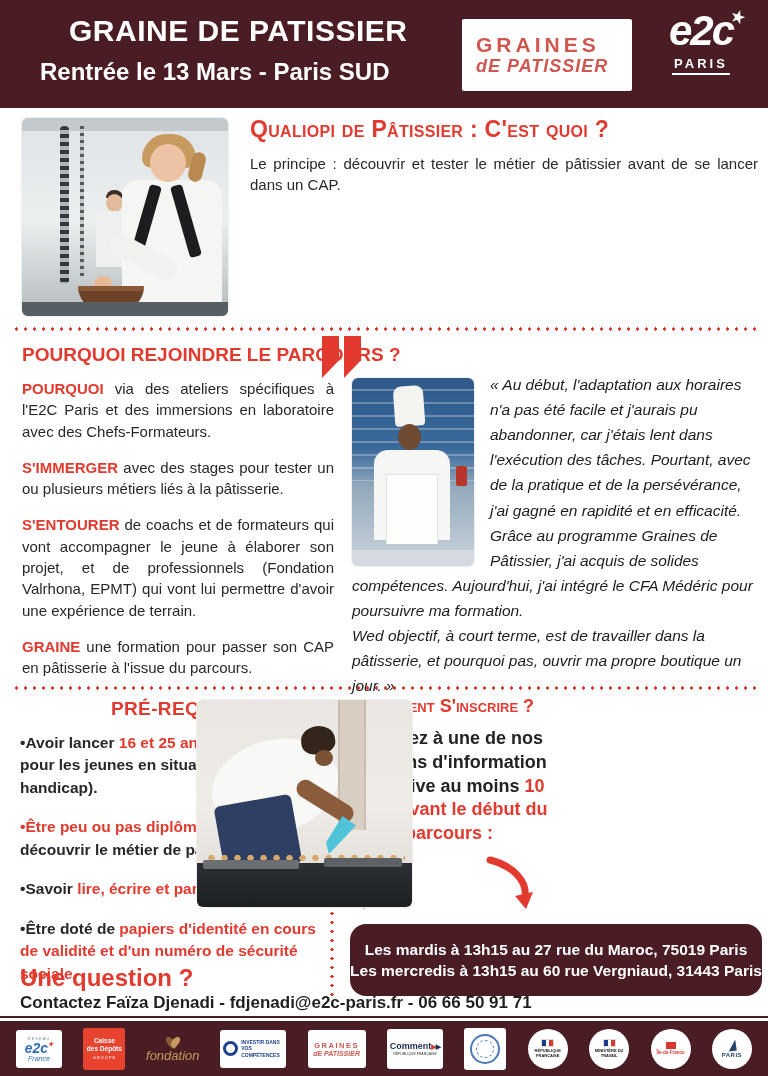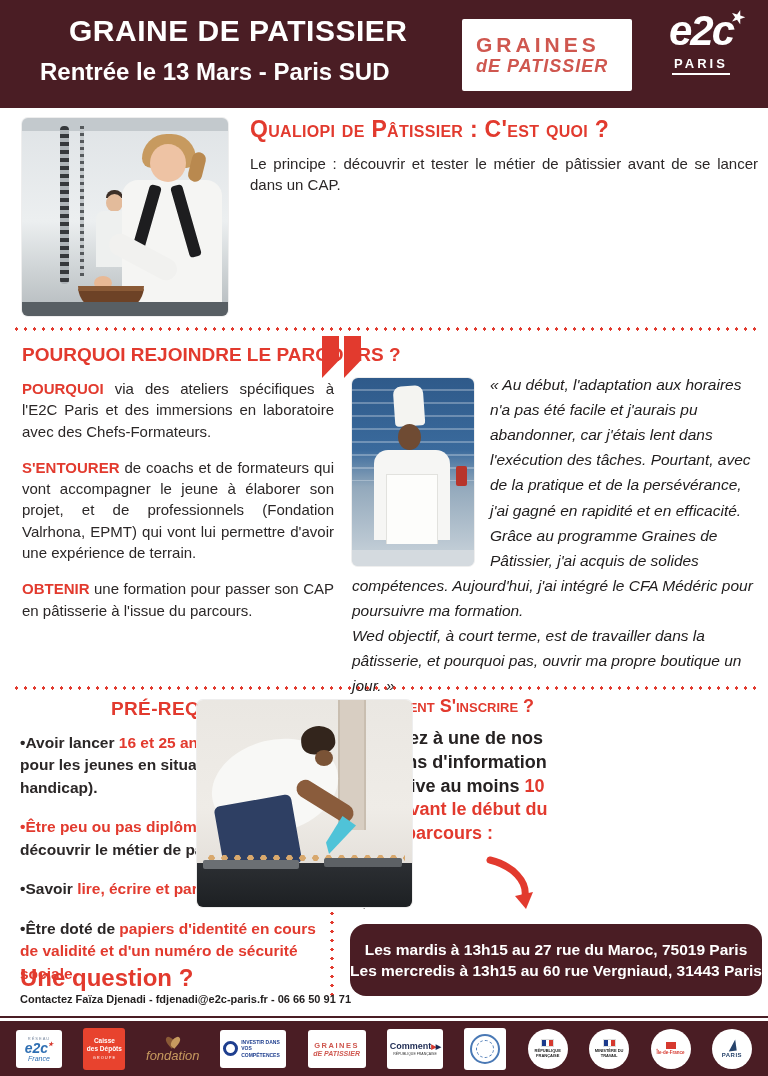--- a/index.html
+++ b/index.html
@@ -86,21 +86,21 @@
   .testimonial{position:absolute;left:352px;right:6px;top:22px;margin-top:16px;}
   .t-quote{font-style:italic;font-size:15.5px;line-height:1.62;color:#1f1c1c;}
   .t-end{font-style:italic;font-size:15.5px;line-height:1.62;color:#1f1c1c;clear:none;}
   .t-attr{font-style:italic;font-size:15.5px;color:var(--red);margin-top:4px;}
   
   .sec3{position:absolute;left:0;top:692px;right:0;height:324px;}
   .prereq-col{position:absolute;left:20px;top:6px;width:304px;}
   .prereq-h{color:var(--red);font-size:19px;font-weight:bold;text-align:center;margin-bottom:12px;letter-spacing:.4px;}
   .pr-item{font-size:15.5px;font-weight:bold;line-height:1.45;margin-bottom:17px;}
   .question-h{position:absolute;left:20px;top:272px;color:var(--red);font-size:24px;font-weight:bold;}
-  .contact{position:absolute;left:20px;top:301px;width:620px;font-size:11px;font-weight:bold;color:#211e1e;}
+  .contact{position:absolute;left:20px;top:301px;width:620px;font-size:17px;font-weight:bold;color:#211e1e;}
   .enroll{position:absolute;left:348px;top:4px;width:202px;text-align:center;}
   .enroll-h{color:var(--red);font-size:18px;font-weight:bold;font-variant:small-caps;white-space:nowrap;margin-bottom:10px;}
   .enroll-t{font-size:18px;font-weight:bold;line-height:1.32;color:#262222;}
   .enroll-red{color:var(--red);}
   .arrows{display:flex;justify-content:space-between;padding:8px 14px 0 6px;}
   .sched{position:absolute;left:350px;right:6px;top:232px;height:72px;background:var(--maroon);border-radius:16px;
     display:flex;flex-direction:column;justify-content:center;gap:3px;text-align:center;color:#fff;font-weight:bold;font-size:15.5px;}
   
   .rule{position:absolute;left:0;right:0;top:1016px;height:2px;background:var(--maroon);}
   .footer{position:absolute;left:0;right:0;top:1021px;bottom:0;background:var(--maroon);
@@ -184,22 +184,23 @@
       <p class="what-p"><span class="seg-k">Le principe : découvrir et tester le métier de pâtissier avant de se lancer dans un CAP.</span></p>
     </div>
   </div>
 
   <div class="div-h d1"></div>
 
   <div class="sec2">
     <div class="why-col">
       <div class="why-h">POURQUOI REJOINDRE LE PARCOURS ?</div>
       <p class="why-p"><span class="lead">POURQUOI</span><span> via des ateliers spécifiques à l'E2C Paris et des immersions en laboratoire avec des Chefs-Formateurs.</span></p>
+      <p class="why-p"><span class="lead">S'IMMERGER</span><span> avec des stages pour tester un ou plusieurs métiers liés à la pâtisserie.</span></p>
       <p class="why-p"><span class="lead">S'ENTOURER</span><span> de coachs et de formateurs qui vont accompagner le jeune à élaborer son projet, et de professionnels (Fondation Valrhona, EPMT) qui vont lui permettre d'avoir une expérience de terrain.</span></p>
-      <p class="why-p"><span class="lead">OBTENIR</span><span> une formation pour passer son CAP en pâtisserie à l'issue du parcours.</span></p>
+      <p class="why-p"><span class="lead">GRAINE</span><span> une formation pour passer son CAP en pâtisserie à l'issue du parcours.</span></p>
     </div>
     <div class="quote-icon">
       <div class="qmark"></div>
       <div class="qmark"></div>
     </div>
     <div class="testimonial">
       <div class="photo photo2">
         <div class="p2-tiles"></div>
         <div class="p2-hat"></div>
         <div class="p2-face"></div>

